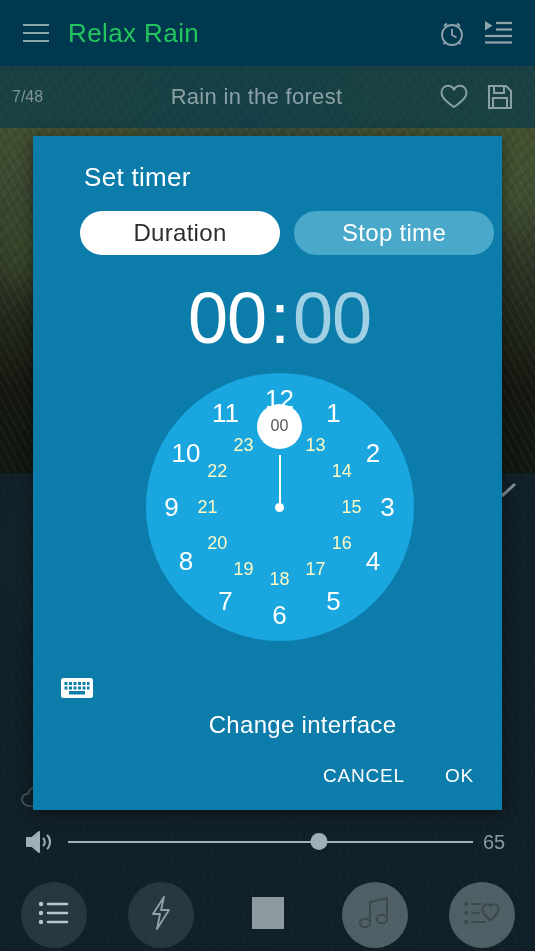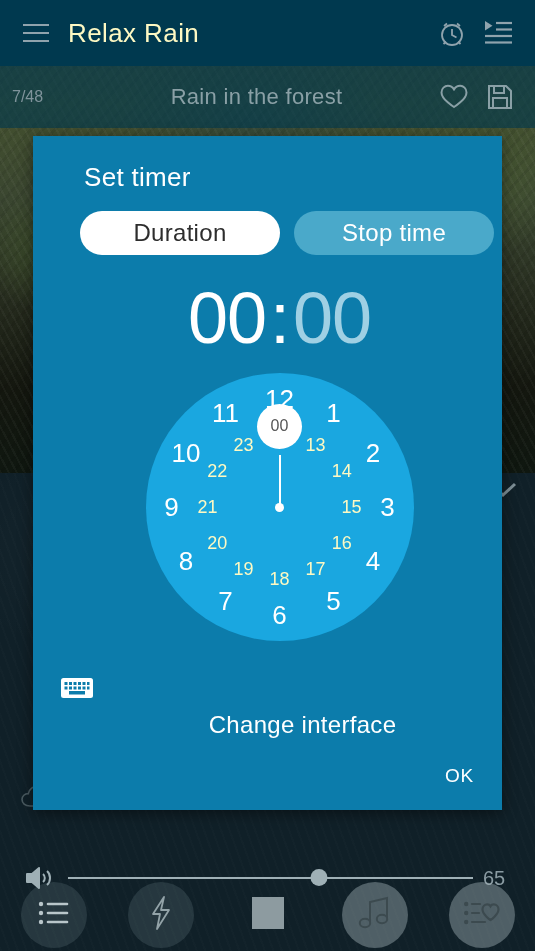--- a/index.html
+++ b/index.html
@@ -39,21 +39,21 @@
 
   
   #appbar{
     position:absolute; left:0; top:0; width:535px; height:66px;
     background:#00394f; z-index:5;
     display:flex; align-items:center;
   }
   #appbar .hamb{ margin-left:14px; width:44px; height:44px;
     display:flex; flex-direction:column; justify-content:center; align-items:center; gap:6px; cursor:pointer;}
   #appbar .hamb i{ display:block; width:26px; height:2px; background:#8fa3ad; }
-  #app-title{ color:#fef9c3; font-size:26px; margin-left:10px; letter-spacing:.4px; font-weight:400;}
+  #app-title{ color:#22c55e; font-size:26px; margin-left:10px; letter-spacing:.4px; font-weight:400;}
   #appbar .spacer{ flex:1; }
   .topicon{ width:46px; height:46px; display:flex; align-items:center; justify-content:center; cursor:pointer;}
   .topicon svg{ display:block; }
 
   
   #trackbar{
     position:absolute; left:0; top:66px; width:535px; height:62px;
     background:rgba(0,57,79,.62); z-index:5;
     display:flex; align-items:center;
   }
@@ -67,21 +67,21 @@
     display:flex; align-items:center; justify-content:center; cursor:pointer;
   }
   
   #cloud-badge{
     position:absolute; left:18px; top:780px; width:44px; height:34px; z-index:3;
     display:flex; align-items:center; justify-content:center;
   }
 
   
   #volume-row{
-    position:absolute; left:0; top:854px; width:535px; height:48px; z-index:4;
+    position:absolute; left:0; top:818px; width:535px; height:48px; z-index:4;
     display:flex; align-items:center;
   }
   #speaker-icon{ width:46px; height:46px; margin-left:16px;
     display:flex; align-items:center; justify-content:center; cursor:pointer;}
   #volume-track{
     position:relative; flex:1; height:24px; margin:0 10px 0 6px; cursor:pointer;
     display:flex; align-items:center;
   }
   #volume-track .rail{ position:absolute; left:0; right:0; top:11px; height:2px; background:#9fb0b6; }
   #volume-knob{ position:absolute; left:62%; top:3px; width:17px; height:17px; border-radius:50%;
@@ -298,20 +298,21 @@
         <rect x="22.5" y="11.5" width="3" height="3"></rect>
           <rect x="27" y="11.5" width="2.5" height="3"></rect>
         <rect x="9" y="16" width="16" height="3.5"></rect>
       </g>
     </svg>
   </div>
 
   <div id="change-interface">Change interface</div>
 
   <div id="dialog-actions">
+    <div class="dlgbtn">CANCEL</div>
     <div class="dlgbtn">OK</div>
   </div>
 </div>
 
 <div id="volume-row">
   <div id="speaker-icon">
     <svg width="30" height="26" viewBox="0 0 30 26" fill="none" stroke="#9fb0b6" stroke-width="2">
       <path d="M3 9 H8 L15 3 V23 L8 17 H3 Z" fill="#9fb0b6" stroke="#9fb0b6" stroke-linejoin="round"></path>
       <path d="M19 9 C21.4 11 21.4 15 19 17"></path>
       <path d="M23 6 C27 9.4 27 16.6 23 20"></path>

